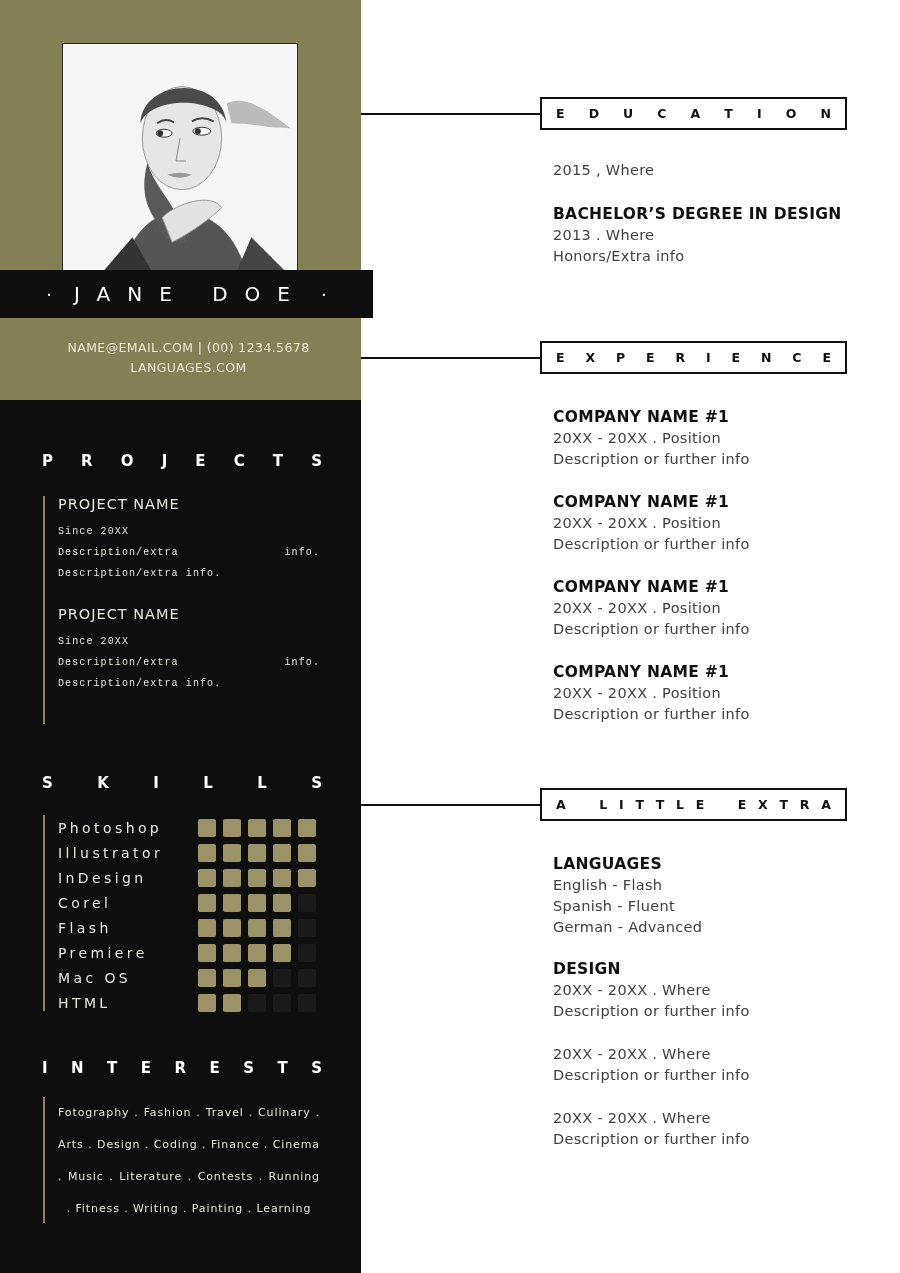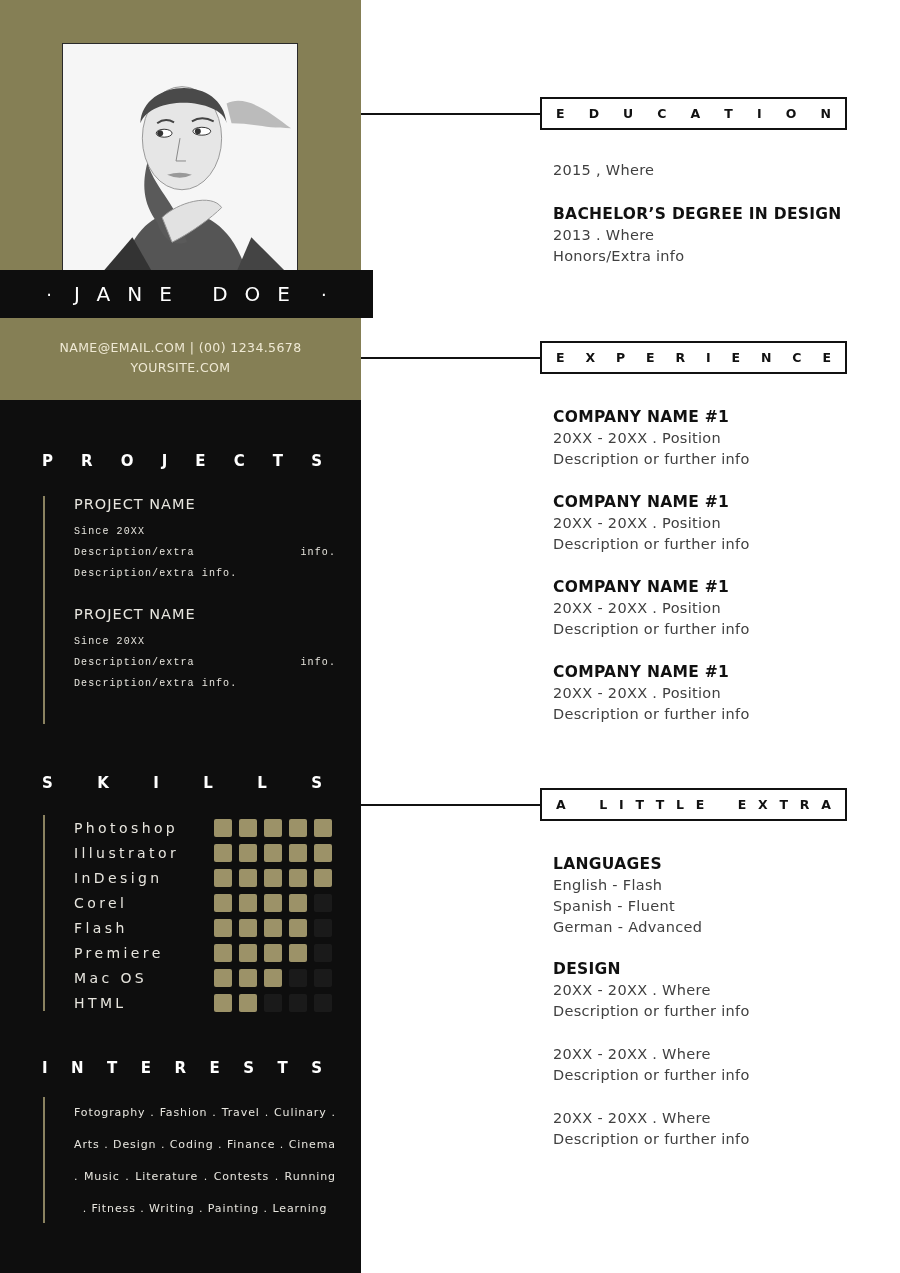--- a/index.html
+++ b/index.html
@@ -9,25 +9,25 @@
   .sidebar { position: absolute; left: 0; top: 0; width: 361px; height: 1273px; background: #0e0e0e; }
   .olive { position: absolute; left: 0; top: 0; width: 361px; height: 400px; background: #857f55; }
 
   .photo { position: absolute; left: 62px; top: 43px; width: 236px; height: 230px; background: #f4f4f4; border: 1px solid #2a2a2a; overflow: hidden; }
   .photo svg { display: block; width: 100%; height: 100%; }
 
   .name-banner { position: absolute; left: 0; top: 270px; width: 373px; height: 48px; background: #0e0e0e; display: flex; align-items: center; justify-content: center; color: #fff; }
   .name-banner .dot { font-size: 18px; margin: 0 14px; }
   .name-banner .name { font-size: 20px; letter-spacing: 17px; font-weight: normal; padding-left: 8px; }
 
-  .contact { position: absolute; left: 0; top: 338px; width: 361px; text-align: center; color: #efe9d4; font-size: 12.5px; line-height: 20px; letter-spacing: 0.4px; }
+  .contact { position: absolute; left: 8px; top: 338px; width: 361px; text-align: center; color: #efe9d4; font-size: 12.5px; line-height: 20px; letter-spacing: 0.4px; }
 
   .side-heading { position: absolute; left: 42px; width: 280px; color: #ffffff; font-size: 15px; font-weight: bold; display: flex; justify-content: space-between; }
 
-  .side-block { position: absolute; left: 43px; border-left: 2px solid #8a8260; padding-left: 29px; color: #e8e6df; }
+  .side-block { position: absolute; left: 43px; border-left: 2px solid #8a8260; padding-left: 13px; color: #e8e6df; }
 
   .proj-name { font-size: 14.5px; letter-spacing: 1px; margin-bottom: 9px; }
   .proj-text { font-size: 10px; line-height: 21px; letter-spacing: 1.1px; text-align: justify; width: 262px; font-family: Liberation Mono, monospace; }
   .proj { margin-bottom: 22px; }
   .proj:last-child { margin-bottom: 0; }
 
   .skill-row { display: flex; align-items: center; height: 25px; }
   .skill-label { width: 140px; font-size: 14px; letter-spacing: 3.4px; }
   .skill-bar { display: flex; gap: 7px; }
   .sq { width: 18px; height: 18px; border-radius: 2px; background: #1a1a1a; }
@@ -73,21 +73,21 @@
 </div>
 
 <div class="name-banner">
   <span class="dot">·</span>
   <span class="name">JANE DOE</span>
   <span class="dot">·</span>
 </div>
 
 <div class="contact">
   <div>NAME@EMAIL.COM | (00) 1234.5678</div>
-  <div>YOURSITE.COM</div>
+  <div>LANGUAGES.COM</div>
 </div>
 
 <div class="side-heading spaced" style="top:452px;">
     <span>P</span>
     <span>R</span>
     <span>O</span>
     <span>J</span>
     <span>E</span>
     <span>C</span>
     <span>T</span>

